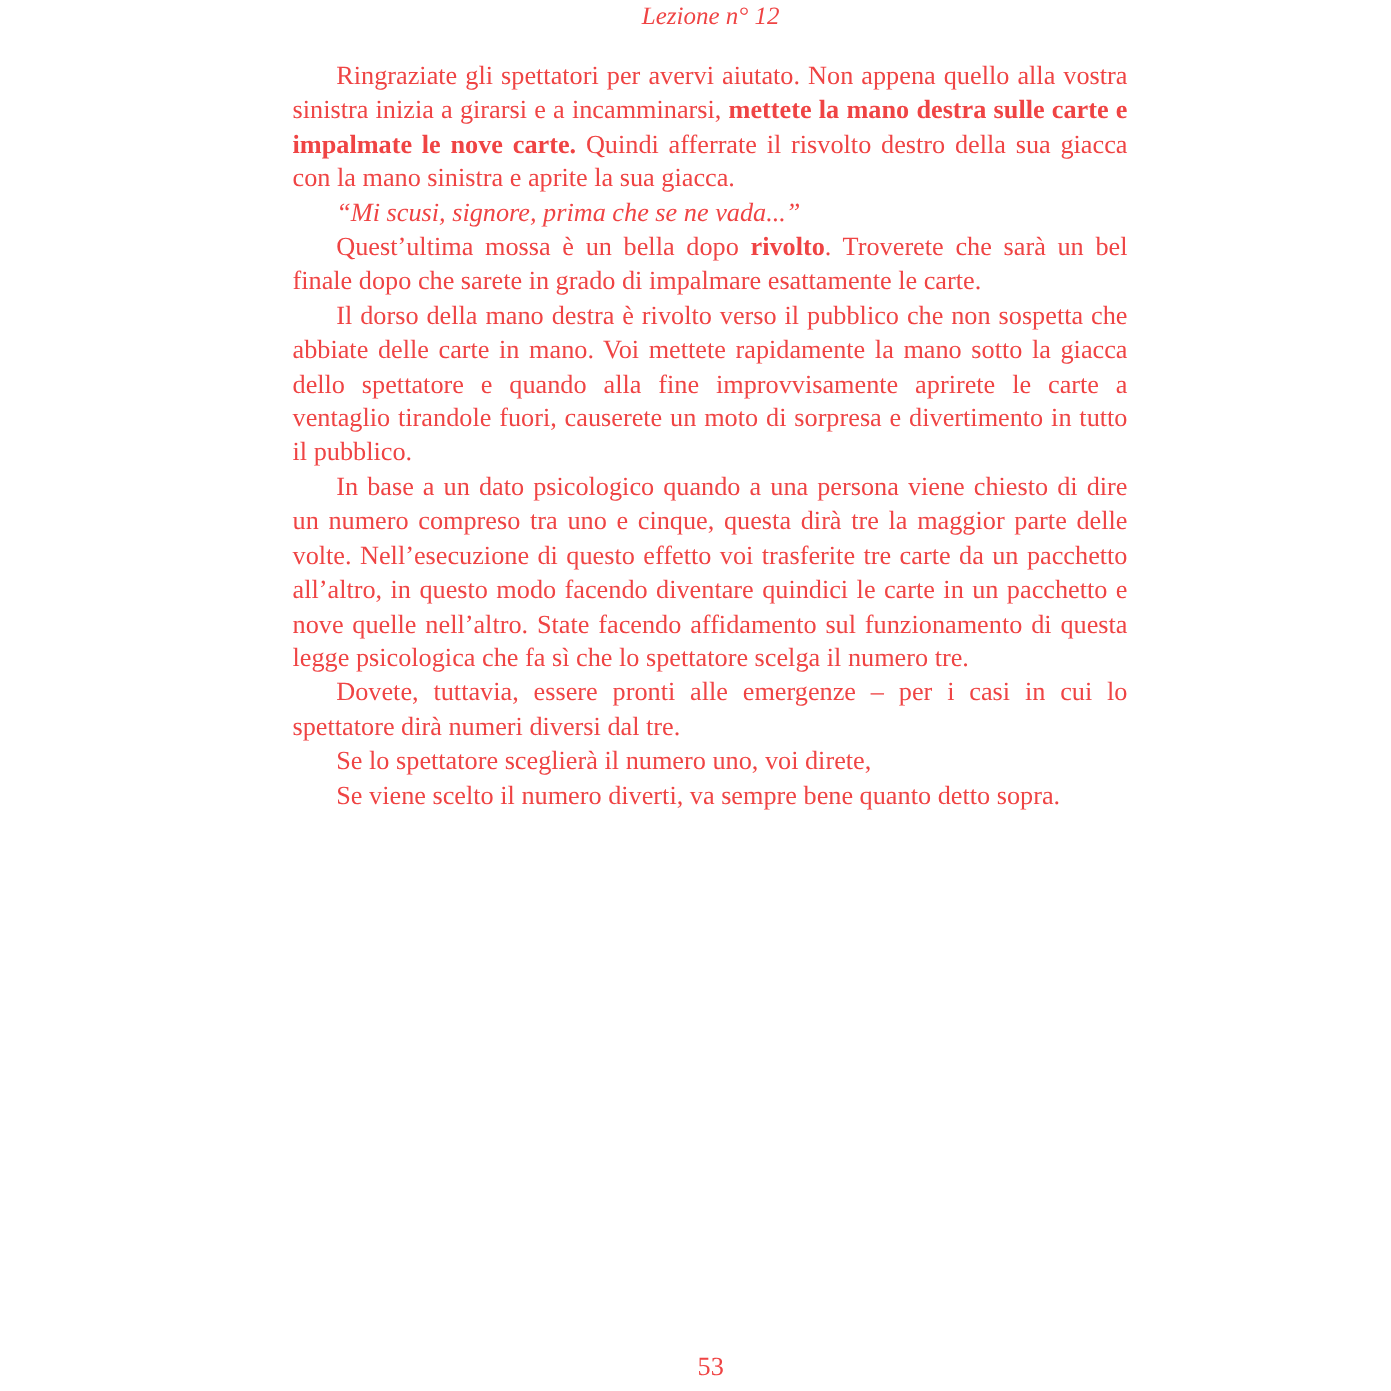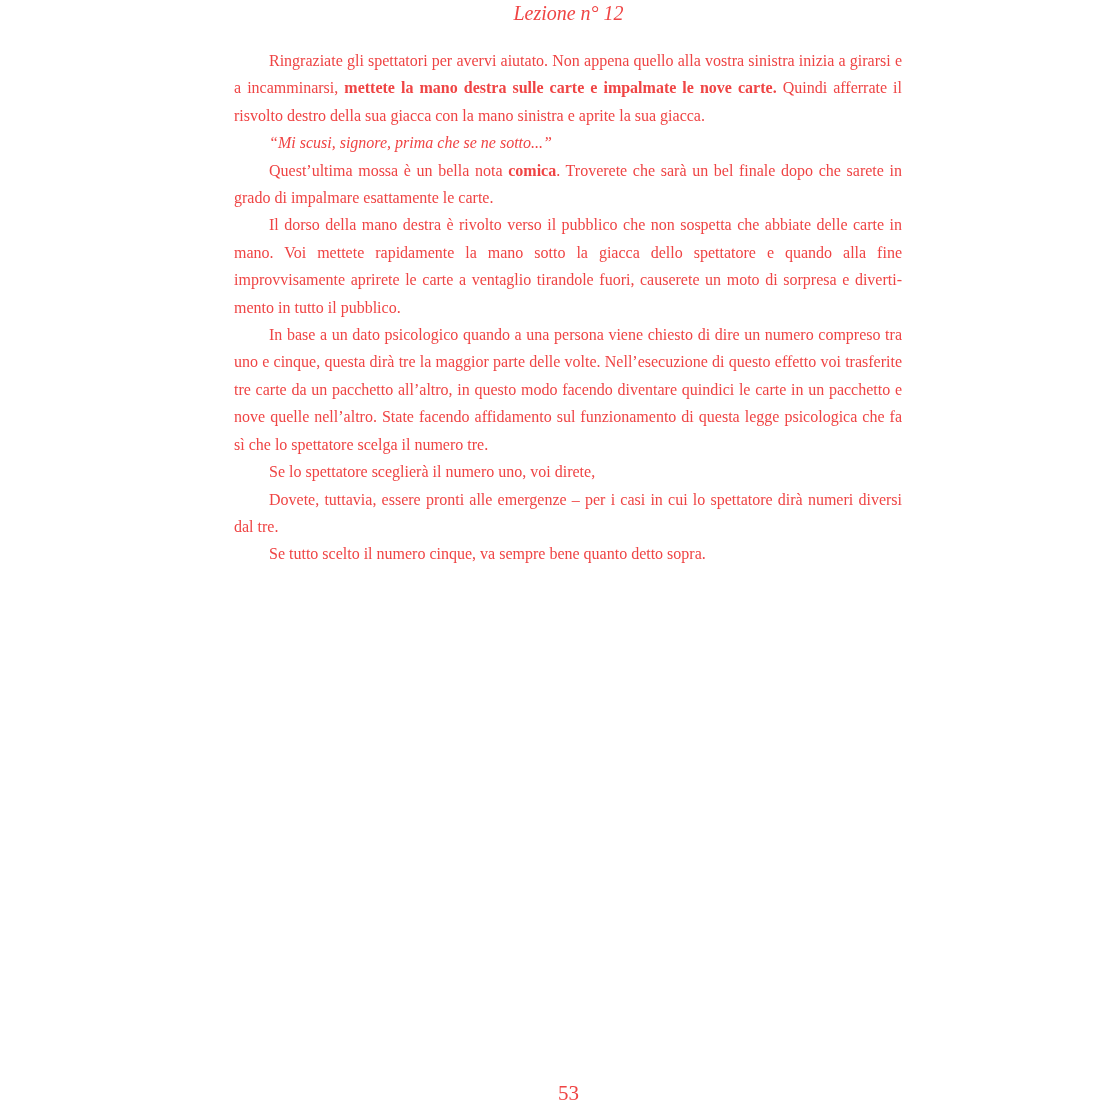--- a/index.html
+++ b/index.html
@@ -25,21 +25,21 @@
     text-align: center;
     font-style: italic;
     font-size: 20px;
     line-height: 24px;
   }
   .text-block {
     position: absolute;
     top: 47px;
     left: 222px;
     width: 668px;
-    font-size: 16px;
+    font-size: 21px;
     line-height: 27.4px;
     text-align: justify;
     hyphens: manual;
     -webkit-hyphens: manual;
   }
   .text-block p {
     margin: 0;
     padding: 0;
     text-indent: 35px;
   }
@@ -62,23 +62,23 @@
   }
 </style>
 </head>
 <body>
 
 <div class="page">
   <div class="running-header">Lezione n° 12</div>
 
   <div class="text-block">
       <p class="body"><span>Ringraziate gli spettatori per avervi aiutato. Non appena quello alla vostra sinistra inizia a girarsi e a incamminarsi, </span><span class="bold">mettete la mano destra sulle carte e impalmate le nove carte.</span><span> Quindi afferrate il risvolto destro della sua giacca con la mano sinistra e aprite la sua giacca.</span></p>
-      <p class="quote"><span>“Mi scusi, signore, prima che se ne sotto...”</span></p>
-      <p class="body"><span>Quest’ultima mossa è un bella nota </span><span class="bold">comica</span><span>. Troverete che sarà un bel finale dopo che sarete in grado di impalmare esattamente le carte.</span></p>
+      <p class="quote"><span>“Mi scusi, signore, prima che se ne vada...”</span></p>
+      <p class="body"><span>Quest’ultima mossa è un bella dopo </span><span class="bold">rivolto</span><span>. Troverete che sarà un bel finale dopo che sarete in grado di impalmare esattamente le carte.</span></p>
       <p class="body"><span>Il dorso della mano destra è rivolto verso il pubblico che non sospetta che abbiate delle carte in mano. Voi mettete rapidamente la mano sotto la giacca dello spettatore e quando alla fine improvvisamente aprirete le carte a ventaglio tirandole fuori, causerete un moto di sorpresa e diverti­mento in tutto il pubblico.</span></p>
       <p class="body"><span>In base a un dato psicologico quando a una persona viene chiesto di dire un numero compreso tra uno e cinque, questa dirà tre la maggior parte delle volte. Nell’esecuzione di questo effetto voi trasferite tre carte da un pacchetto all’altro, in questo modo facendo diventare quindici le carte in un pacchetto e nove quelle nell’altro. State facendo affidamento sul funzionamento di questa legge psicologica che fa sì che lo spettatore scelga il numero tre.</span></p>
+      <p class="body"><span>Dovete, tuttavia, essere pronti alle emergenze – per i casi in cui lo spettatore dirà numeri diversi dal tre.</span></p>
       <p class="body"><span>Se lo spettatore sceglierà il numero uno, voi direte,</span></p>
-      <p class="body"><span>Dovete, tuttavia, essere pronti alle emergenze – per i casi in cui lo spettatore dirà numeri diversi dal tre.</span></p>
-      <p class="body"><span>Se tutto scelto il numero cinque, va sempre bene quanto detto sopra.</span></p>
+      <p class="body"><span>Se viene scelto il numero diverti, va sempre bene quanto detto sopra.</span></p>
     </div>
 
   <div class="page-number">53</div>
 </div>
 
 </body></html>

